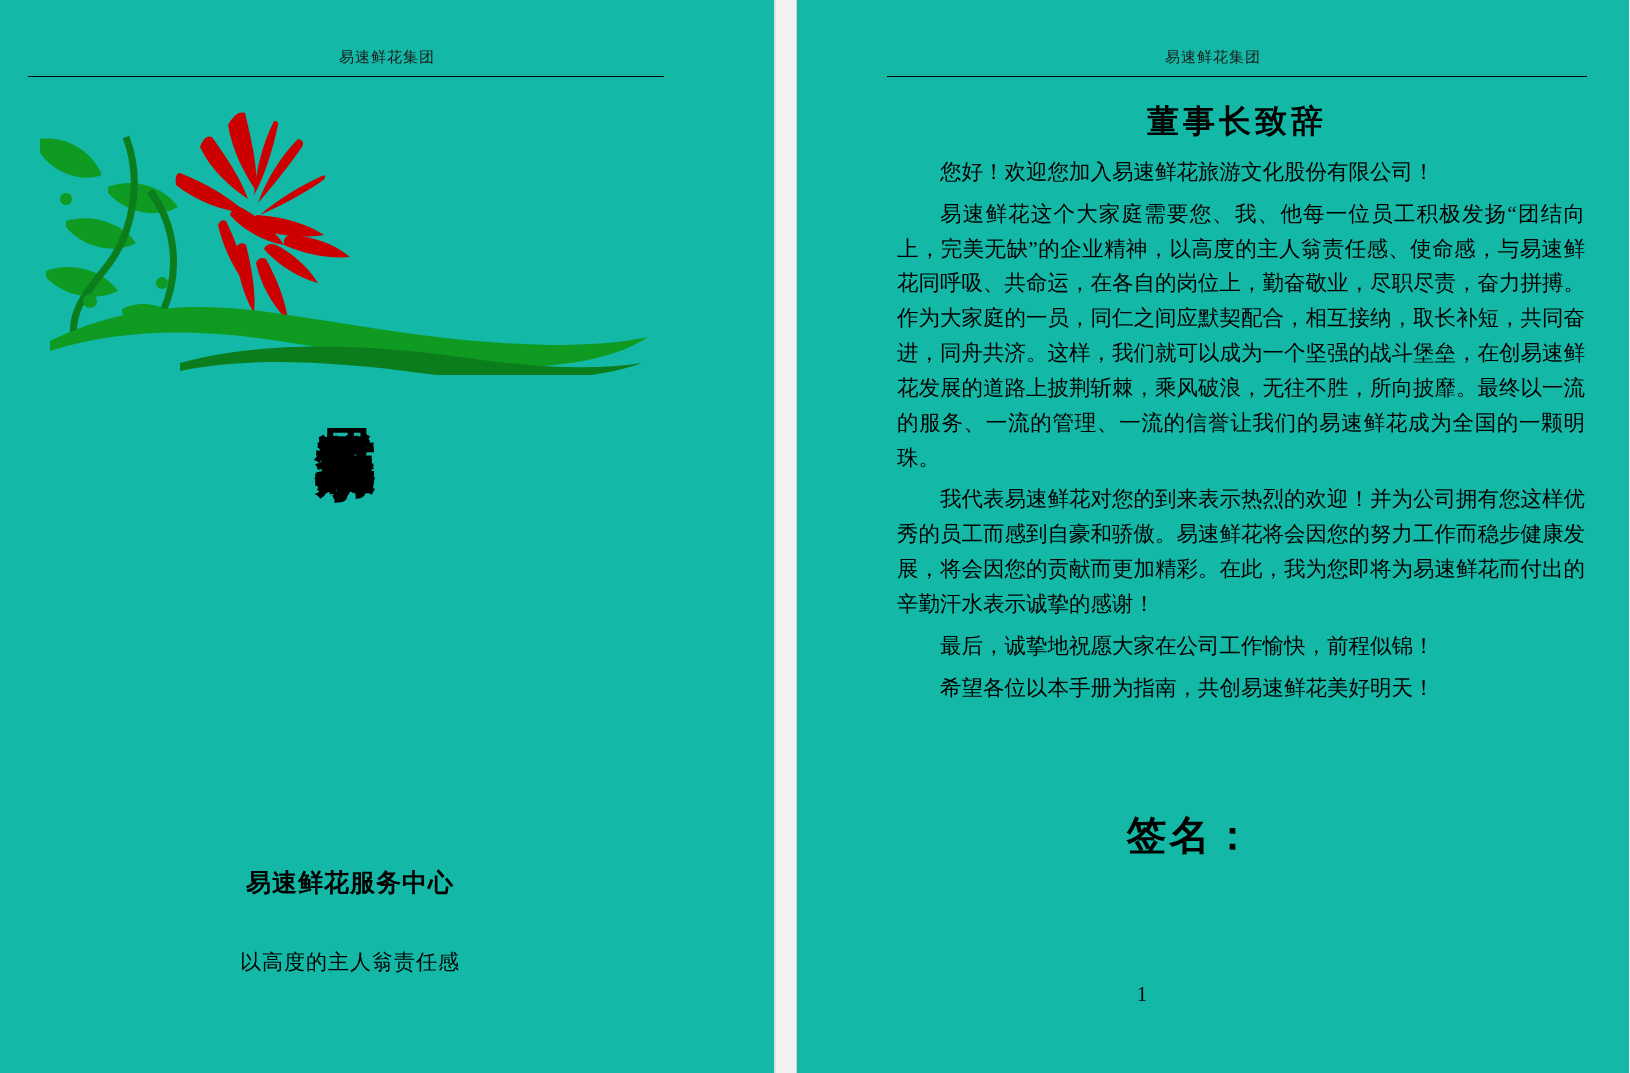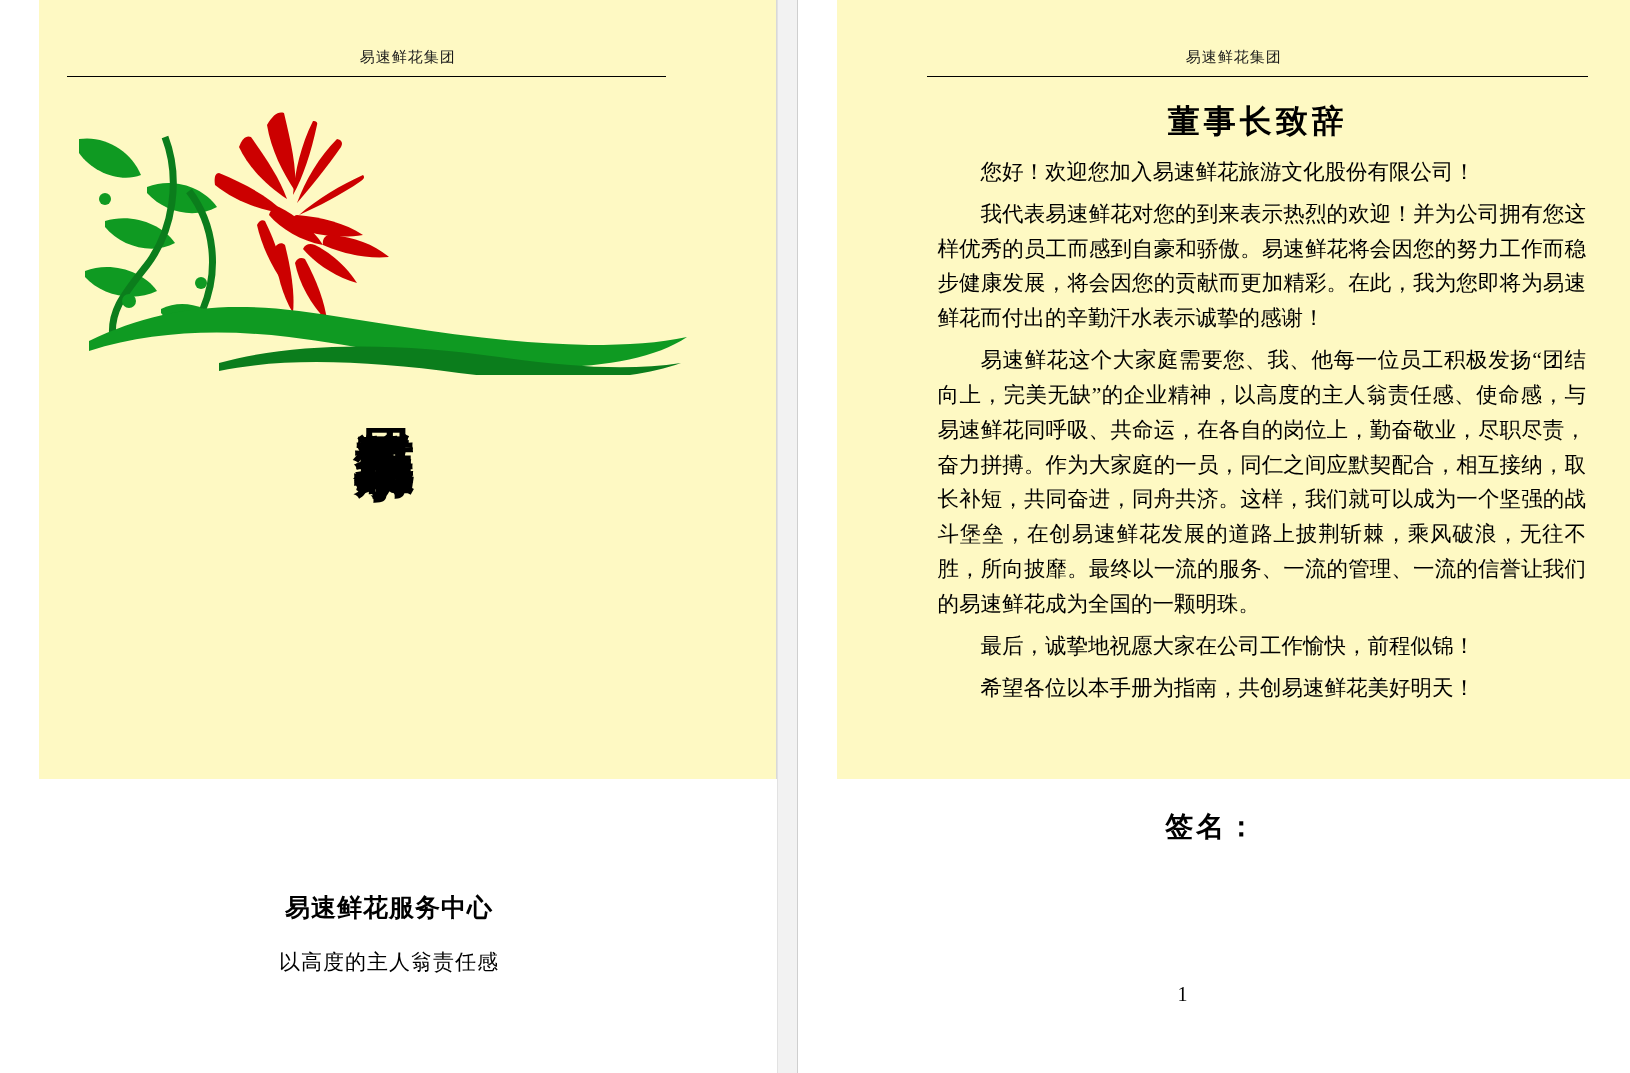--- a/index.html
+++ b/index.html
@@ -14,23 +14,22 @@
   }
   .spread {
     position: relative;
     width: 1630px;
     height: 1073px;
     display: flex;
     background: #ffffff;
   }
   .page {
     position: relative;
-    background: #fef9c3;
-    height: 779px;
-    margin-left: 39px;
+    background: #14b8a6;
+    height: 1073px;
   }
   .page-left {
     width: 775px;
     border-right: 1px solid #d8d8d8;
   }
   .gutter {
     width: 22px;
     height: 1073px;
     background: #f2f2f2;
     border-left: 1px solid #e2e2e2;
@@ -89,21 +88,21 @@
 
   .cover-org {
     position: absolute;
     left: 0;
     width: 700px;
     text-align: center;
     font-weight: bold;
     color: #000000;
   }
   .cover-org-main {
-    top: 891px;
+    top: 866px;
     font-size: 25px;
     letter-spacing: 1px;
   }
   .cover-org-sub {
     top: 948px;
     font-size: 21px;
     font-weight: normal;
     letter-spacing: 1px;
   }
 
@@ -135,21 +134,21 @@
   }
   .salutation { text-indent: 0; }
   .indent2 { text-indent: 2em; }
 
   .signature {
     position: absolute;
     left: 0;
     right: 44px;
     top: 808px;
     text-align: center;
-    font-size: 28px;
+    font-size: 40px;
     font-weight: bold;
     letter-spacing: 3px;
     color: #000000;
   }
 
   .page-number {
     position: absolute;
     left: 340px;
     top: 983px;
     font-size: 20px;
@@ -225,22 +224,22 @@
 
   <div class="page page-right">
 
     <div class="running-header">易速鲜花集团</div>
     <div class="header-rule"></div>
 
     <div class="doc-title">董事长致辞</div>
 
     <div class="body-block">
       <p class="indent2">您好！欢迎您加入易速鲜花旅游文化股份有限公司！</p>
+      <p class="indent2">易速鲜花这个大家庭需要您、我、他每一位员工积极发扬“团结向上，完美无缺”的企业精神，以高度的主人翁责任感、使命感，与易速鲜花同呼吸、共命运，在各自的岗位上，勤奋敬业，尽职尽责，奋力拼搏。作为大家庭的一员，同仁之间应默契配合，相互接纳，取长补短，共同奋进，同舟共济。这样，我们就可以成为一个坚强的战斗堡垒，在创易速鲜花发展的道路上披荆斩棘，乘风破浪，无往不胜，所向披靡。最终以一流的服务、一流的管理、一流的信誉让我们的易速鲜花成为全国的一颗明珠。</p>
       <p class="indent2">我代表易速鲜花对您的到来表示热烈的欢迎！并为公司拥有您这样优秀的员工而感到自豪和骄傲。易速鲜花将会因您的努力工作而稳步健康发展，将会因您的贡献而更加精彩。在此，我为您即将为易速鲜花而付出的辛勤汗水表示诚挚的感谢！</p>
-      <p class="indent2">易速鲜花这个大家庭需要您、我、他每一位员工积极发扬“团结向上，完美无缺”的企业精神，以高度的主人翁责任感、使命感，与易速鲜花同呼吸、共命运，在各自的岗位上，勤奋敬业，尽职尽责，奋力拼搏。作为大家庭的一员，同仁之间应默契配合，相互接纳，取长补短，共同奋进，同舟共济。这样，我们就可以成为一个坚强的战斗堡垒，在创易速鲜花发展的道路上披荆斩棘，乘风破浪，无往不胜，所向披靡。最终以一流的服务、一流的管理、一流的信誉让我们的易速鲜花成为全国的一颗明珠。</p>
       <p class="indent2">最后，诚挚地祝愿大家在公司工作愉快，前程似锦！</p>
       <p class="indent2">希望各位以本手册为指南，共创易速鲜花美好明天！</p>
     </div>
 
     <div class="signature">签名：</div>
 
     <div class="page-number">1</div>
 
   </div>
 

